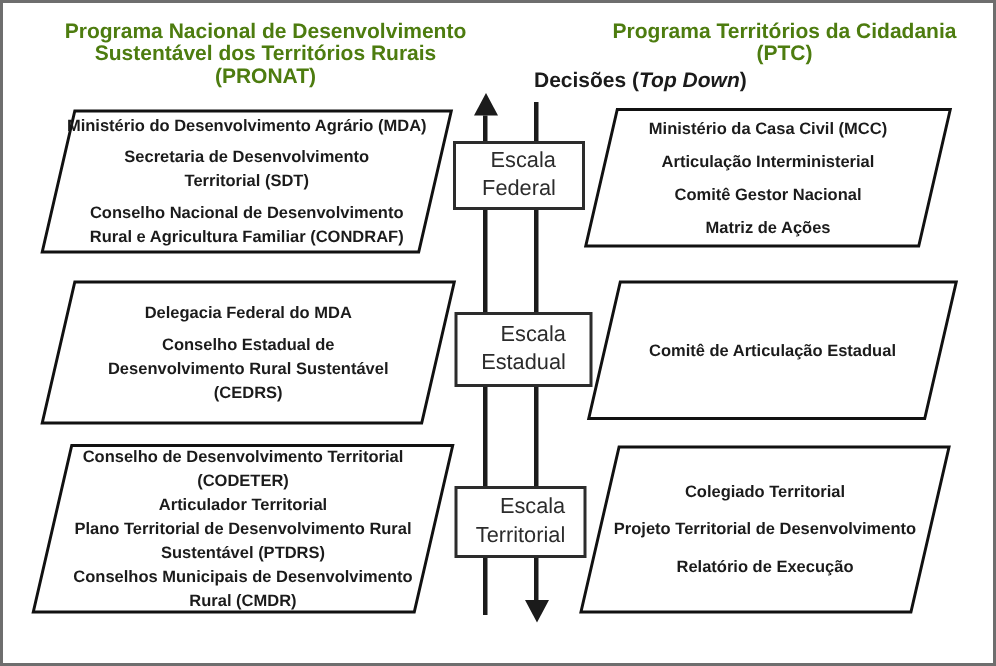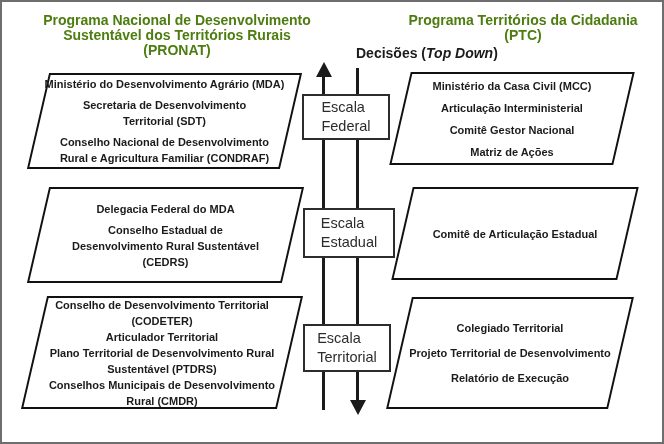--- a/index.html
+++ b/index.html
@@ -60,21 +60,21 @@
   .arrow-down { left: 347.5px; top: 398px; border-top: 15px solid #1b1b1b; }
 
   
   .scale-box {
     position: absolute;
     background: #ffffff;
     border: 2px solid #2c2c2c;
     display: flex;
     align-items: center;
     justify-content: center;
-    text-align: left;
+    text-align: right;
     font-size: 14.5px;
     font-weight: 400;
     line-height: 19px;
     white-space: pre-line;
     color: #2c2c2c;
     z-index: 3;
   }
   .scale-federal     { left: 300px; top: 92px;  width: 88px; height: 46px; }
   .scale-estadual    { left: 301px; top: 206px; width: 92px; height: 50px; }
   .scale-territorial { left: 301px; top: 322px; width: 88px; height: 48px; }

